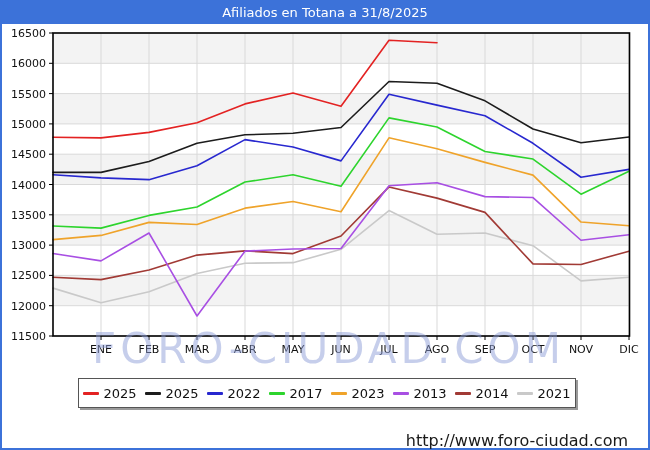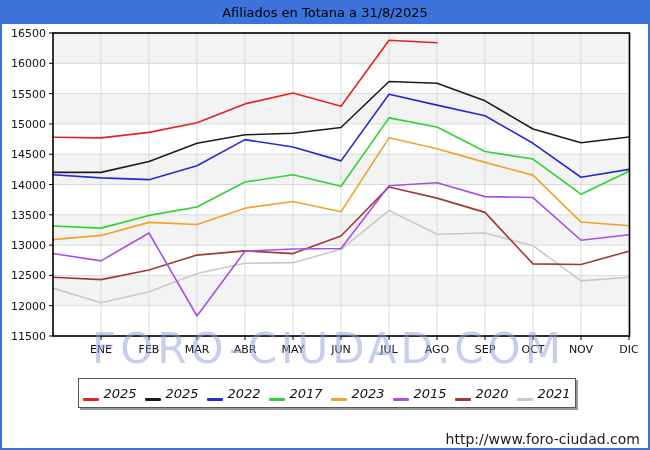--- a/index.html
+++ b/index.html
@@ -1,29 +1,29 @@
 <!DOCTYPE html>
 <html><head>
 <meta charset="utf-8">
 <style>
   html,body{margin:0;padding:0;width:650px;height:450px;overflow:hidden;
     font-family:"DejaVu Sans","Liberation Sans",sans-serif;background:#ffffff;}
   .frame{position:absolute;left:0;top:0;width:650px;height:450px;box-sizing:border-box;
     border:2px solid #3c72d9;background:#ffffff;}
   .titlebar{position:absolute;left:0;top:0;width:100%;height:22px;background:#3c72d9;
-    color:#000000;font-size:13px;line-height:22px;text-align:center;}
+    color:#ffffff;font-size:13px;line-height:22px;text-align:center;}
   #chart-svg{position:absolute;left:0;top:0;width:646px;height:446px;}
   .watermark{position:absolute;left:90px;top:322px;font-size:42px;letter-spacing:4px;
     color:#8f9fd8;opacity:0.5;white-space:nowrap;pointer-events:none;}
   .legend{position:absolute;left:76px;top:376px;width:496px;height:28px;background:#ffffff;
     border:1px solid #555555;box-shadow:2px 2px 0 #9a9a9a;display:flex;align-items:center;
     justify-content:space-around;font-size:13px;color:#111111;}
-  .legend-item{display:flex;align-items:flex-end;gap:4px;font-style:italic;}
+  .legend-item{display:flex;align-items:center;gap:4px;}
   .legend-dash{display:inline-block;width:16px;height:3px;border-radius:1px;}
-  .footer-url{position:absolute;right:8px;top:429px;font-size:14px;color:#1a1a1a;
+  .footer-url{position:absolute;right:20px;top:429px;font-size:16px;color:#1a1a1a;
     text-decoration:none;margin-left:20px;}
 </style>
 </head>
 <body>
 
 <div class="frame">
   <div class="titlebar">Afiliados en Totana a 31/8/2025</div>
   <svg id="chart-svg" viewBox="0 0 646 446">
       <rect x="51" y="31" width="576.5" height="30.299999999999997" fill="#f3f3f3"></rect>
       <rect x="51" y="61.3" width="576.5" height="30.299999999999997" fill="#ffffff"></rect>
@@ -131,25 +131,25 @@
       <span class="legend-item">
         <span class="legend-dash" style="background: rgb(45, 212, 45);"></span>
         <span>2017</span>
       </span>
       <span class="legend-item">
         <span class="legend-dash" style="background: rgb(239, 163, 42);"></span>
         <span>2023</span>
       </span>
       <span class="legend-item">
         <span class="legend-dash" style="background: rgb(168, 79, 227);"></span>
-        <span>2015</span>
+        <span>2013</span>
       </span>
       <span class="legend-item">
         <span class="legend-dash" style="background: rgb(161, 58, 53);"></span>
-        <span>2020</span>
+        <span>2014</span>
       </span>
       <span class="legend-item">
         <span class="legend-dash" style="background: rgb(201, 201, 201);"></span>
         <span>2021</span>
       </span>
     </div>
   <a class="footer-url" href="#">http://www.foro-ciudad.com</a>
 </div>
 
 </body></html>

